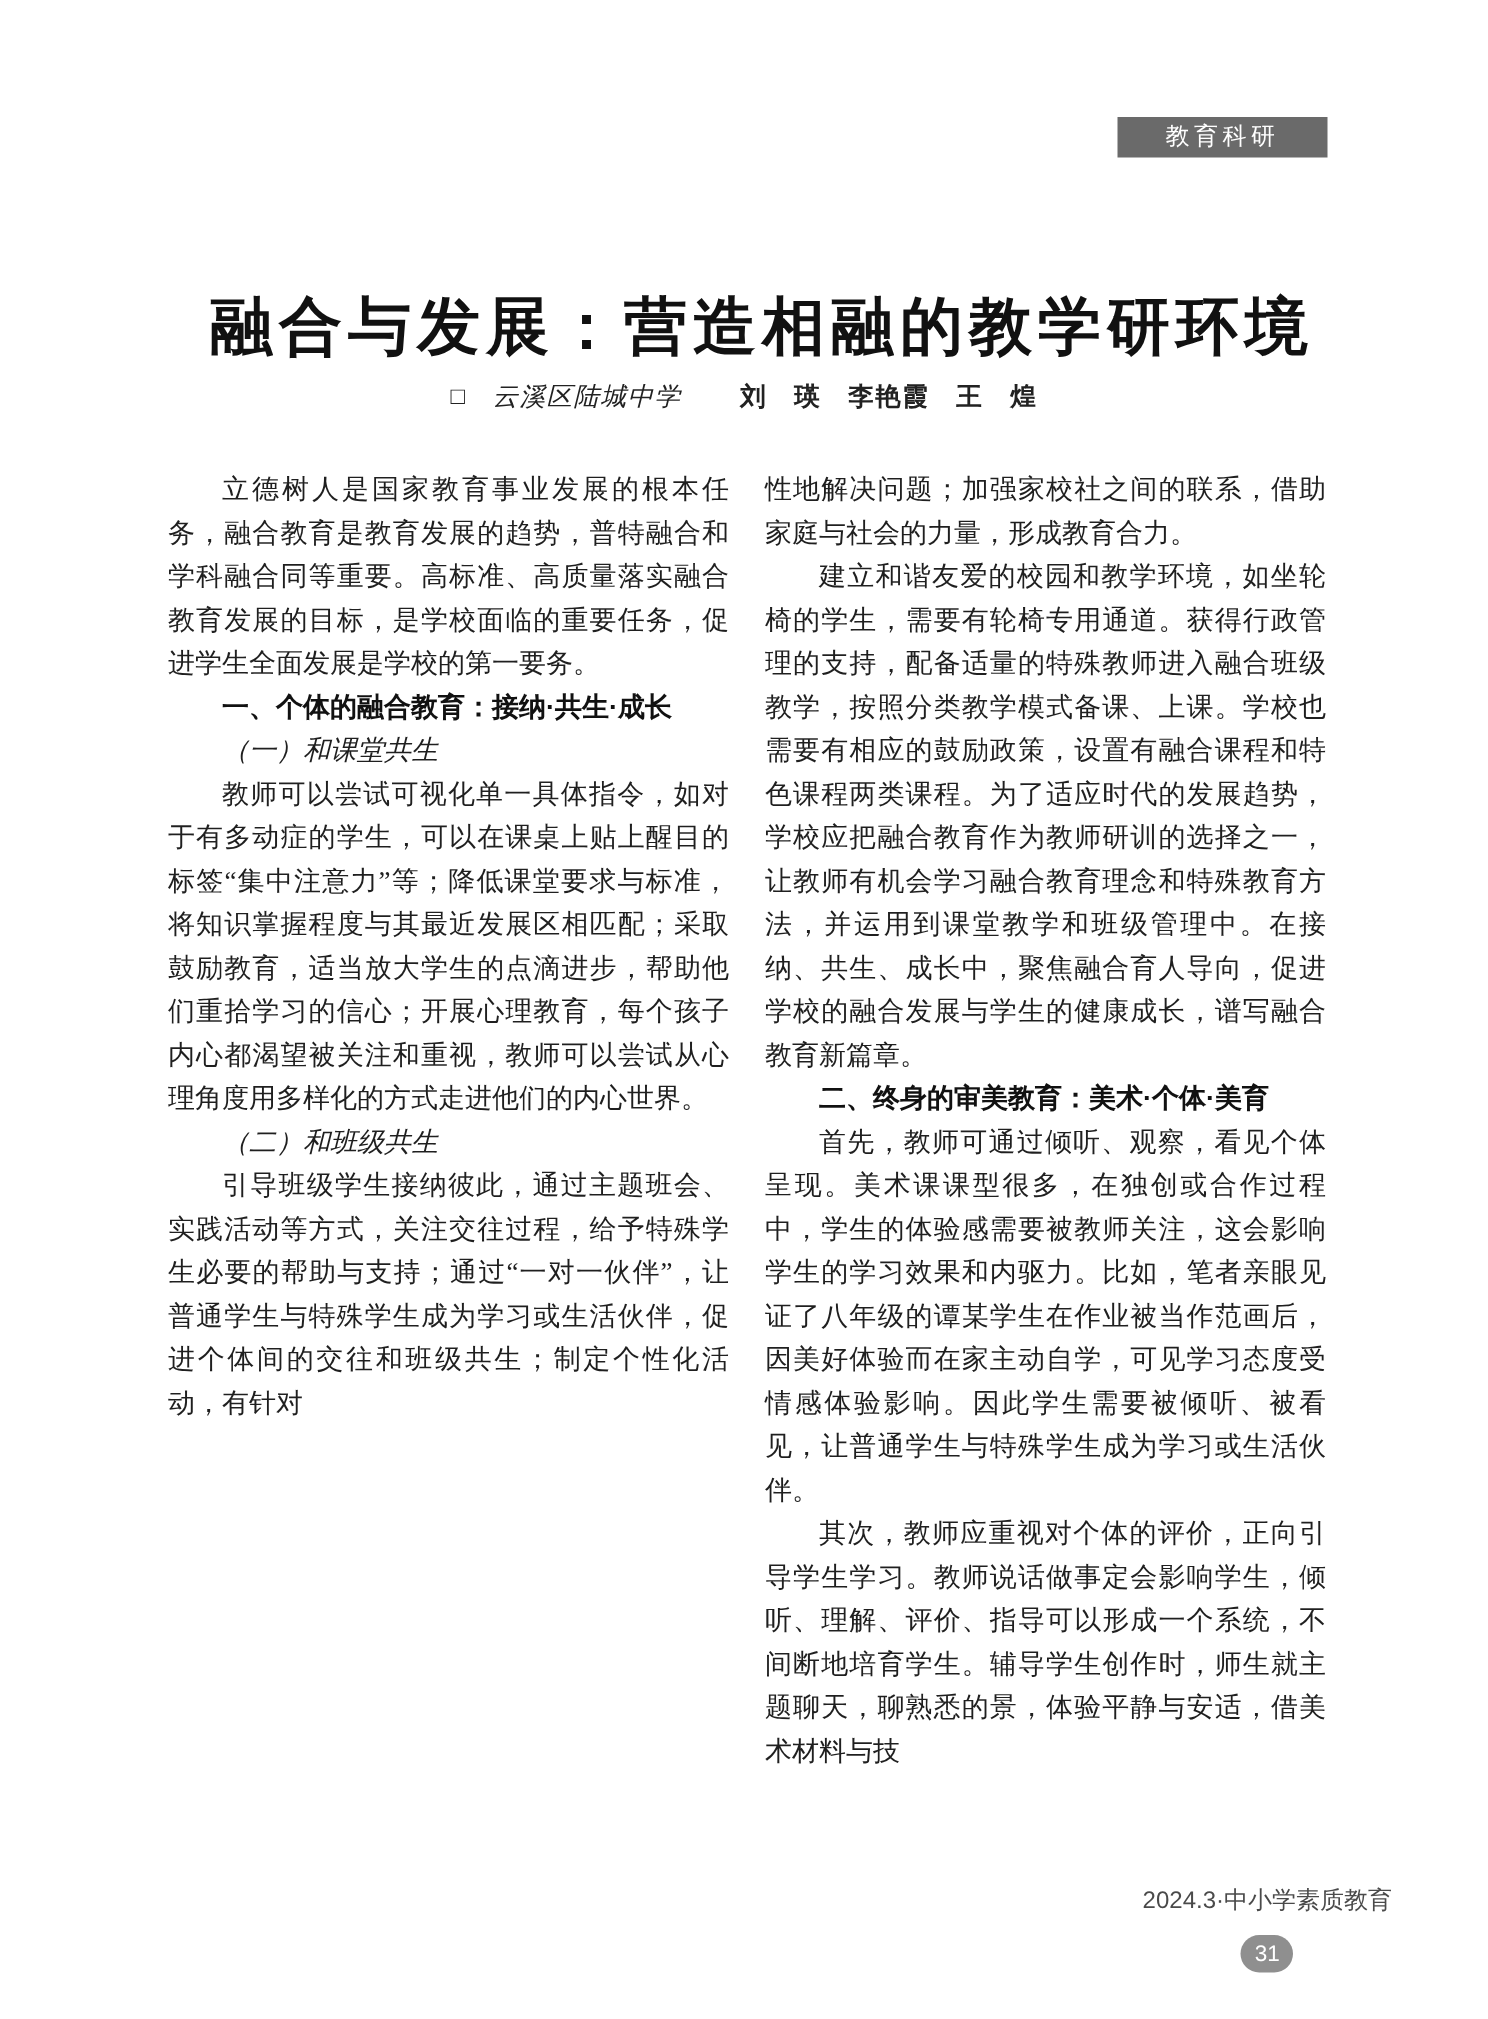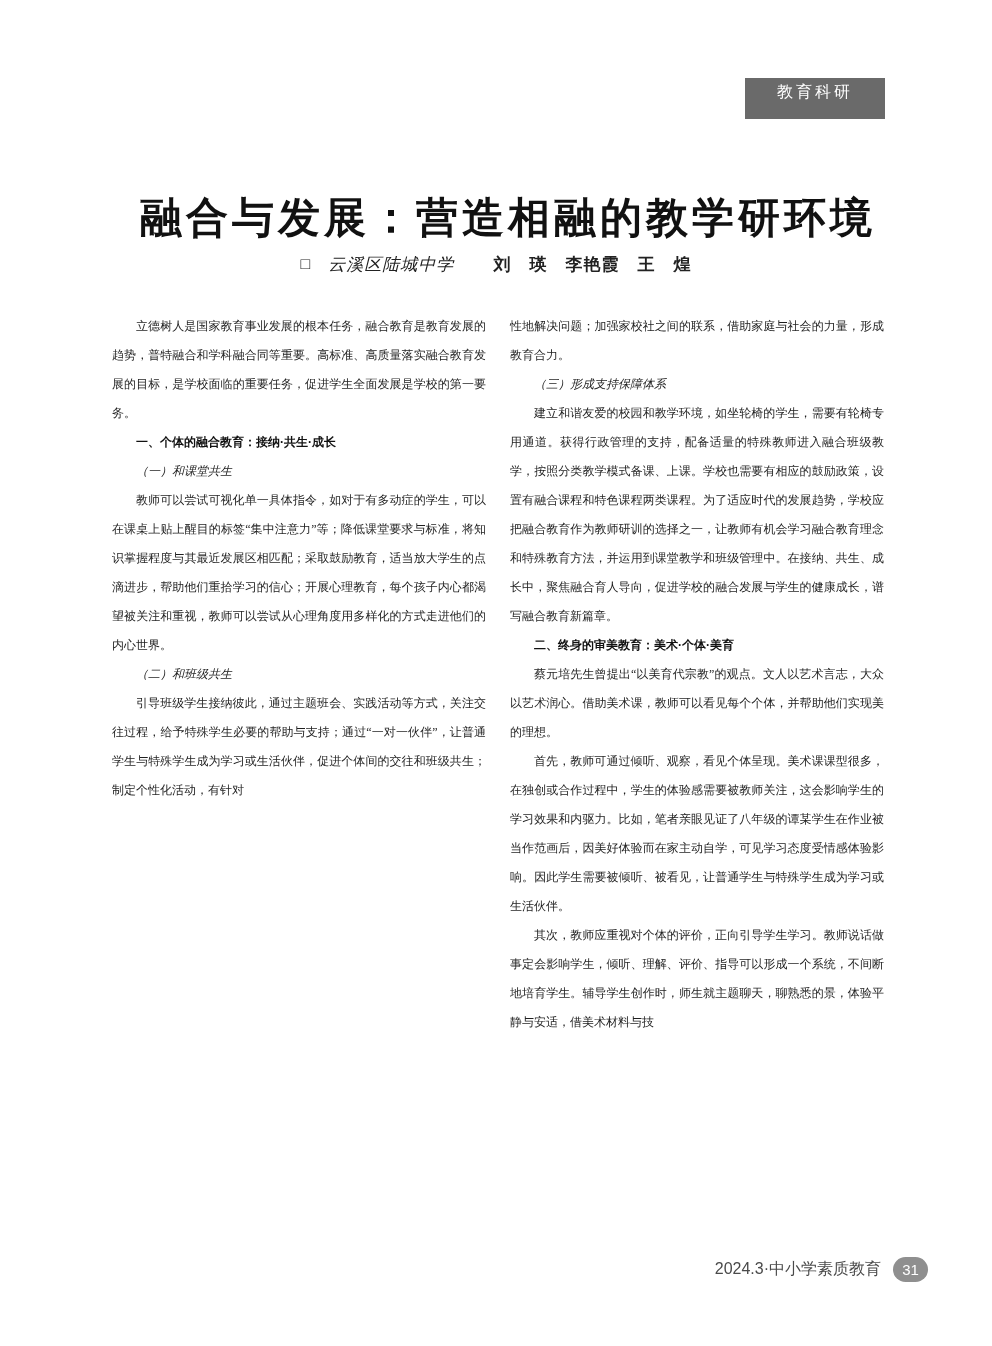--- a/index.html
+++ b/index.html
@@ -11,21 +11,21 @@
     margin: 0 auto;
     overflow: hidden;
     font-family: "Liberation Serif", serif;
     color: #1f1f1f;
   }
   .category-badge {
     position: absolute;
     left: 745px;
     top: 78px;
     width: 140px;
-    height: 41px;
+    height: 27px;
     background: #6a6a6a;
     color: #ffffff;
     font-family: "Liberation Sans", sans-serif;
     font-size: 16px;
     line-height: 27px;
     text-align: center;
     letter-spacing: 3px;
   }
   .title {
     position: absolute;
@@ -73,21 +73,21 @@
     width: 772px;
     display: flex;
     gap: 24px;
   }
   .col {
     width: 374px;
     flex: 0 0 374px;
   }
   .block {
     margin: 0;
-    font-size: 12px;
+    font-size: 18px;
     line-height: 29px;
     text-align: justify;
     text-justify: inter-character;
   }
   .block.para, .block.heading, .block.subheading { text-indent: 2em; }
   .block.para-cont { text-indent: 0; }
   .block.heading {
     font-family: "Liberation Sans", sans-serif;
     font-weight: 700;
     color: #111111;
@@ -100,20 +100,21 @@
   .footer {
     position: absolute;
     top: 1257px;
     right: 64px;
     display: flex;
     align-items: center;
     gap: 12px;
     font-family: "Liberation Sans", sans-serif;
     font-size: 16px;
     color: #4a4a4a;
+    flex-direction: column;
   }
   .footer .page-num {
     display: inline-block;
     min-width: 35px;
     height: 25px;
     border-radius: 13px;
     background: #8f8f8f;
     color: #ffffff;
     font-size: 15px;
     line-height: 25px;
@@ -140,24 +141,22 @@
     <div class="col">
         <div class="block para">立德树人是国家教育事业发展的根本任务，融合教育是教育发展的趋势，普特融合和学科融合同等重要。高标准、高质量落实融合教育发展的目标，是学校面临的重要任务，促进学生全面发展是学校的第一要务。</div>
         <div class="block heading">一、个体的融合教育：接纳·共生·成长</div>
         <div class="block subheading">（一）和课堂共生</div>
         <div class="block para">教师可以尝试可视化单一具体指令，如对于有多动症的学生，可以在课桌上贴上醒目的标签“集中注意力”等；降低课堂要求与标准，将知识掌握程度与其最近发展区相匹配；采取鼓励教育，适当放大学生的点滴进步，帮助他们重拾学习的信心；开展心理教育，每个孩子内心都渴望被关注和重视，教师可以尝试从心理角度用多样化的方式走进他们的内心世界。</div>
         <div class="block subheading">（二）和班级共生</div>
         <div class="block para">引导班级学生接纳彼此，通过主题班会、实践活动等方式，关注交往过程，给予特殊学生必要的帮助与支持；通过“一对一伙伴”，让普通学生与特殊学生成为学习或生活伙伴，促进个体间的交往和班级共生；制定个性化活动，有针对</div>
       </div>
     <div class="col">
         <div class="block para-cont">性地解决问题；加强家校社之间的联系，借助家庭与社会的力量，形成教育合力。</div>
-        <div class="block subheading">（三）形成支持保障体系</div>
         <div class="block para">建立和谐友爱的校园和教学环境，如坐轮椅的学生，需要有轮椅专用通道。获得行政管理的支持，配备适量的特殊教师进入融合班级教学，按照分类教学模式备课、上课。学校也需要有相应的鼓励政策，设置有融合课程和特色课程两类课程。为了适应时代的发展趋势，学校应把融合教育作为教师研训的选择之一，让教师有机会学习融合教育理念和特殊教育方法，并运用到课堂教学和班级管理中。在接纳、共生、成长中，聚焦融合育人导向，促进学校的融合发展与学生的健康成长，谱写融合教育新篇章。</div>
         <div class="block heading">二、终身的审美教育：美术·个体·美育</div>
-        <div class="block para">蔡元培先生曾提出“以美育代宗教”的观点。文人以艺术言志，大众以艺术润心。借助美术课，教师可以看见每个个体，并帮助他们实现美的理想。</div>
         <div class="block para">首先，教师可通过倾听、观察，看见个体呈现。美术课课型很多，在独创或合作过程中，学生的体验感需要被教师关注，这会影响学生的学习效果和内驱力。比如，笔者亲眼见证了八年级的谭某学生在作业被当作范画后，因美好体验而在家主动自学，可见学习态度受情感体验影响。因此学生需要被倾听、被看见，让普通学生与特殊学生成为学习或生活伙伴。</div>
         <div class="block para">其次，教师应重视对个体的评价，正向引导学生学习。教师说话做事定会影响学生，倾听、理解、评价、指导可以形成一个系统，不间断地培育学生。辅导学生创作时，师生就主题聊天，聊熟悉的景，体验平静与安适，借美术材料与技</div>
       </div>
   </div>
 
   <div class="footer">
     <span class="issue">2024.3·中小学素质教育</span>
     <span class="page-num">31</span>
   </div>
 

